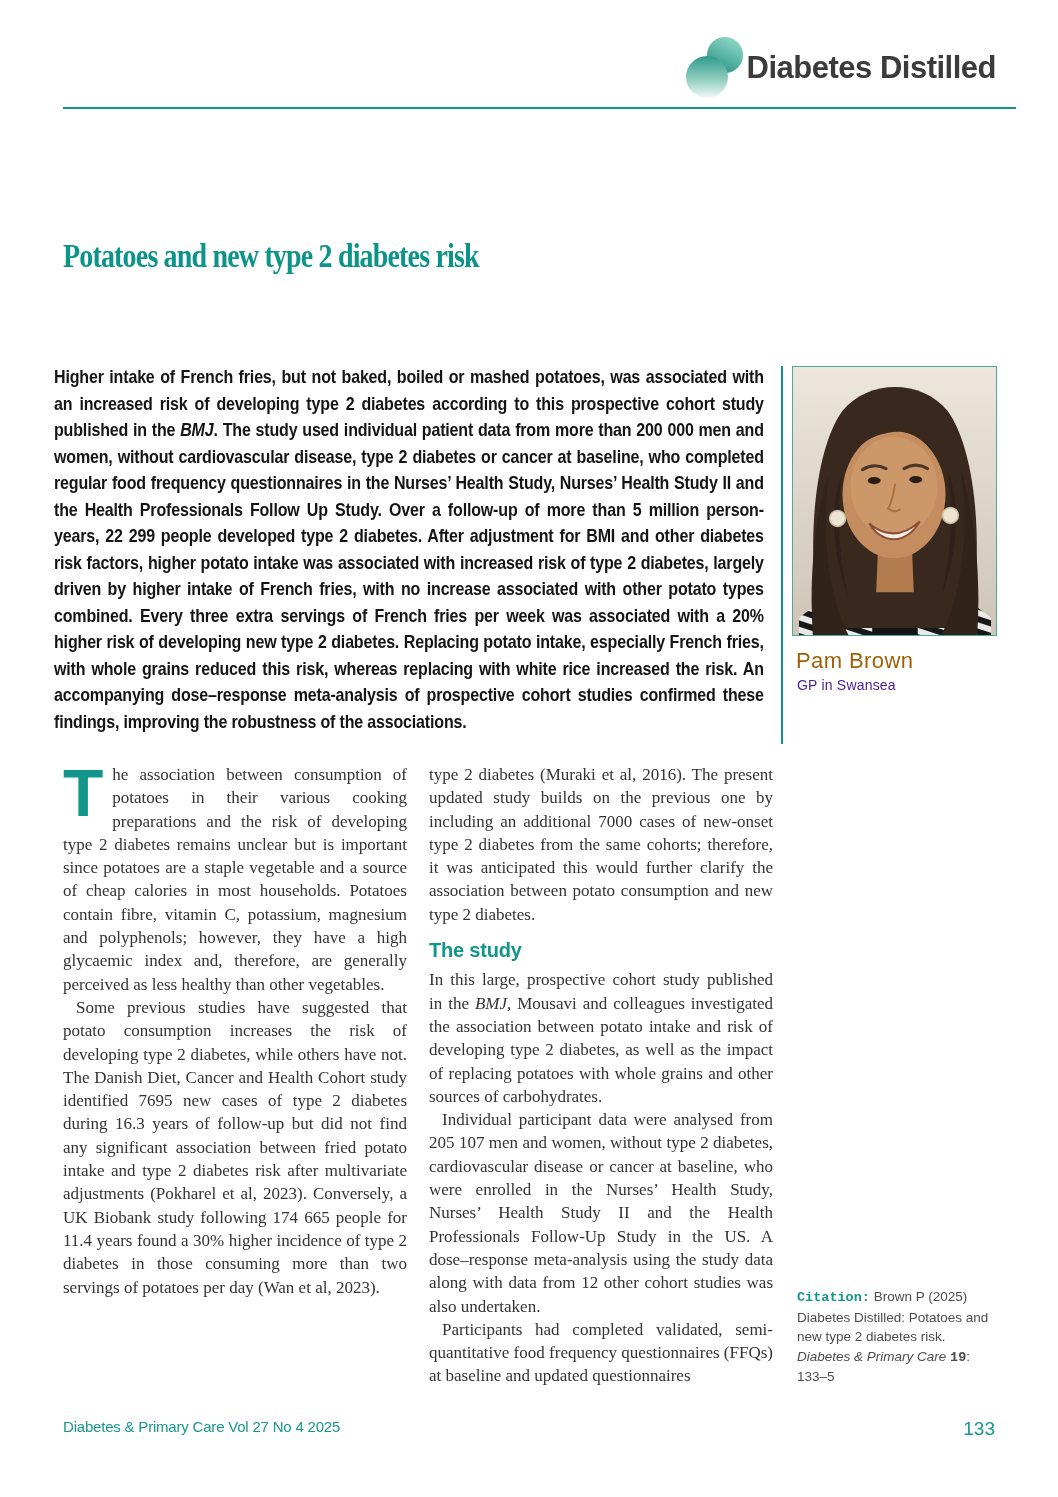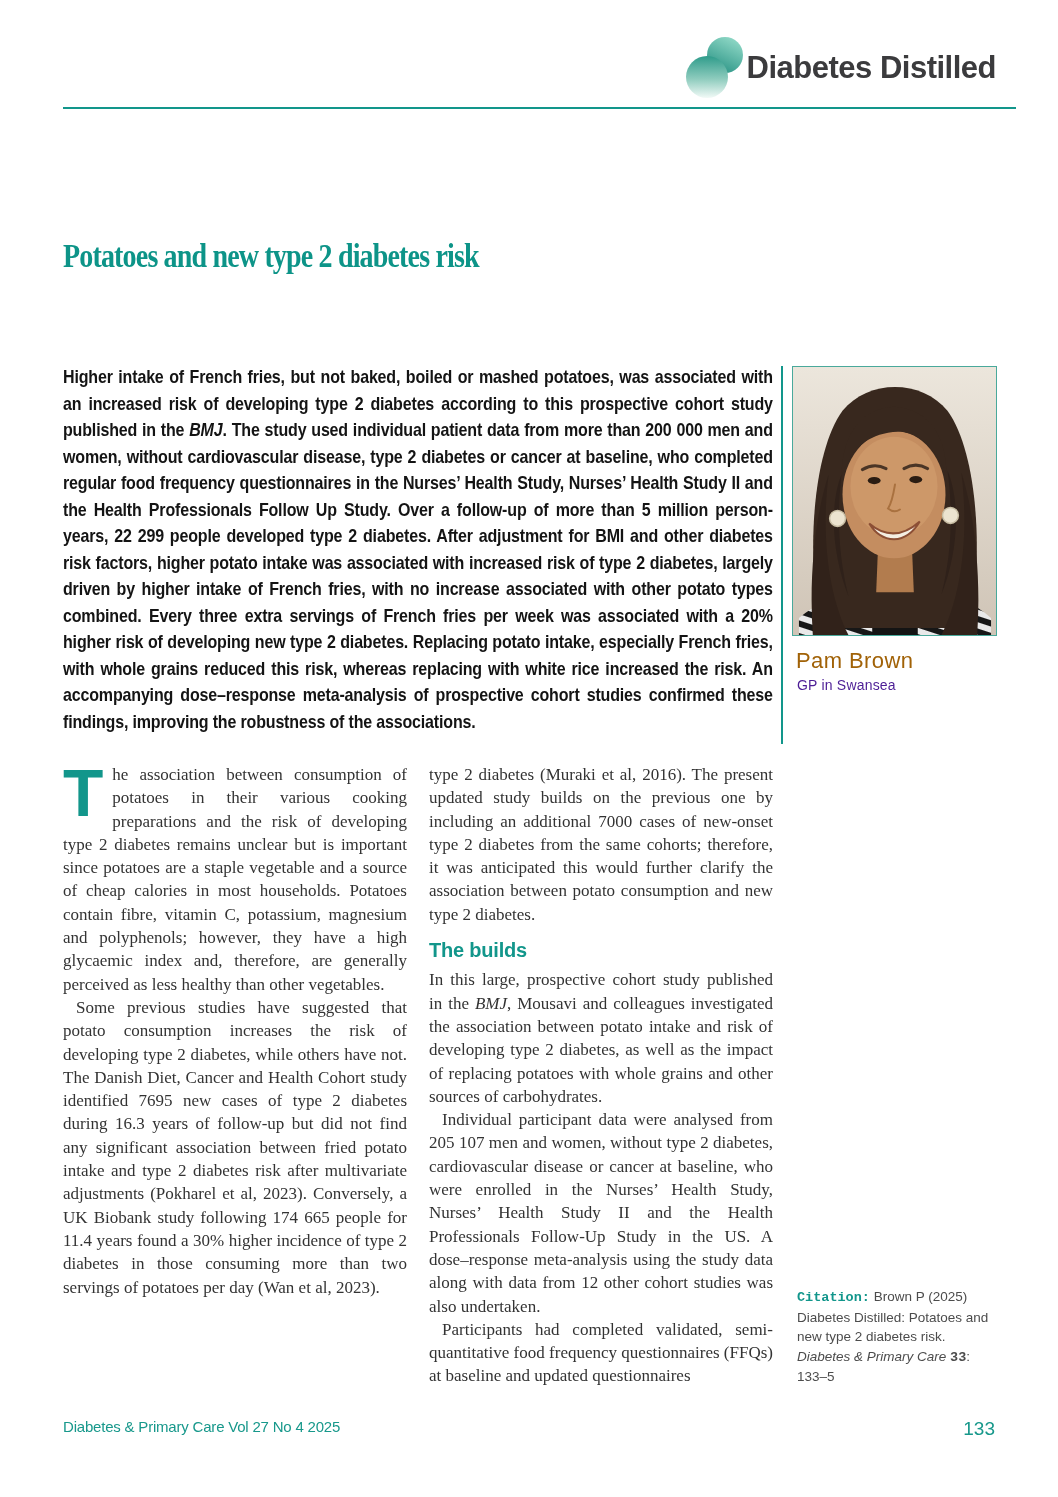--- a/index.html
+++ b/index.html
@@ -34,21 +34,21 @@
   .title{
     position:absolute;left:63px;top:238px;
     color:#0d9488;font-weight:bold;font-size:33px;
     font-family:"Liberation Serif", serif;
     white-space:nowrap;
   }
   .title-inner{display:inline-block;transform:scaleX(0.85);transform-origin:0 50%;letter-spacing:-1px;}
 
   
   .summary{
-    position:absolute;left:63px;top:364px;width:710px;height:384px;
+    position:absolute;left:54px;top:364px;width:710px;height:384px;
   }
   .summary-inner{
     width:842px;transform:scaleX(0.843);transform-origin:0 0;
     font-family:"Liberation Sans", sans-serif;
     font-weight:bold;font-size:19px;line-height:26.5px;color:#141414;
     text-align:justify;letter-spacing:-0.2px;
   }
   .vrule{
     position:absolute;left:781px;top:366px;width:2px;height:378px;
     background:#12968b;
@@ -195,24 +195,24 @@
   <div class="author-name">Pam Brown</div>
   <div class="author-role">GP in Swansea</div>
 
   <div class="col col-left">
     <p><span class="dropcap">T</span><span><span>he association between consumption of potatoes in their various cooking preparations and the risk of developing type 2 diabetes remains unclear but is important since potatoes are a staple vegetable and a source of cheap calories in most households. Potatoes contain fibre, vitamin C, potassium, magnesium and polyphenols; however, they have a high glycaemic index and, therefore, are generally perceived as less healthy than other vegetables.</span></span></p>
     <p class="indent"><span>Some previous studies have suggested that potato consumption increases the risk of developing type 2 diabetes, while others have not. The Danish Diet, Cancer and Health Cohort study identified 7695 new cases of type 2 diabetes during 16.3 years of follow-up but did not find any significant association between fried potato intake and type 2 diabetes risk after multivariate adjustments (Pokharel et al, 2023). Conversely, a UK Biobank study following 174 665 people for 11.4 years found a 30% higher incidence of type 2 diabetes in those consuming more than two servings of potatoes per day (Wan et al, 2023).</span></p>
   </div>
 
   <div class="col col-right">
     <p><span>type 2 diabetes (Muraki et al, 2016). The present updated study builds on the previous one by including an additional 7000 cases of new-onset type 2 diabetes from the same cohorts; therefore, it was anticipated this would further clarify the association between potato consumption and new type 2 diabetes.</span></p>
-    <h2 class="section-heading">The builds</h2>
+    <h2 class="section-heading">The study</h2>
     <p><span>In this large, prospective cohort study published in the </span><span class="it">BMJ</span><span>, Mousavi and colleagues investigated the association between potato intake and risk of developing type 2 diabetes, as well as the impact of replacing potatoes with whole grains and other sources of carbohydrates.</span></p>
     <p class="indent"><span>Individual participant data were analysed from 205 107 men and women, without type 2 diabetes, cardiovascular disease or cancer at baseline, who were enrolled in the Nurses’ Health Study, Nurses’ Health Study II and the Health Professionals Follow-Up Study in the US. A dose–response meta-analysis using the study data along with data from 12 other cohort studies was also undertaken.</span></p>
     <p class="indent"><span>Participants had completed validated, semi-quantitative food frequency questionnaires (FFQs) at baseline and updated questionnaires</span></p>
   </div>
 
-  <div class="citation"><span class="bd" style="color: rgb(18, 150, 139);">Citation:</span><span> Brown P (2025) Diabetes Distilled: Potatoes and new type 2 diabetes risk. </span><span class="it">Diabetes &amp; Primary Care</span><span> </span><span class="bd">33</span><span>: 133–5</span></div>
+  <div class="citation"><span class="bd" style="color: rgb(18, 150, 139);">Citation:</span><span> Brown P (2025) Diabetes Distilled: Potatoes and new type 2 diabetes risk. </span><span class="it">Diabetes &amp; Primary Care</span><span> </span><span class="bd">19</span><span>: 133–5</span></div>
 
   <div class="footer-left">Diabetes &amp; Primary Care Vol 27 No 4 2025</div>
   <div class="footer-page">133</div>
 
 </div>
 
 </body></html>

